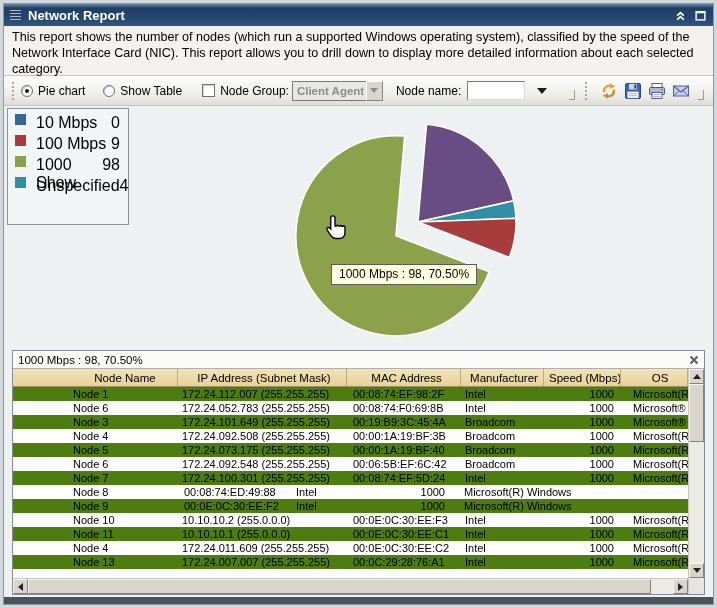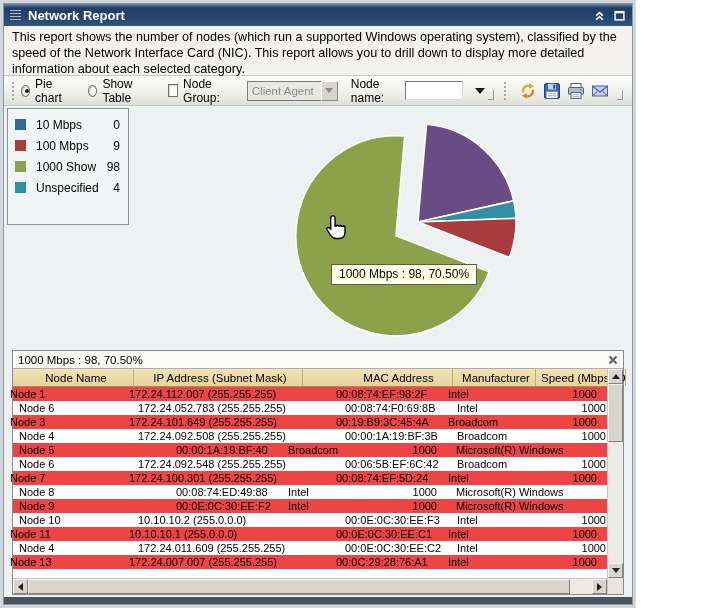--- a/index.html
+++ b/index.html
@@ -1,17 +1,17 @@
 <!DOCTYPE html>
 <html><head>
 <meta charset="utf-8">
 <style>
   * { margin:0; padding:0; box-sizing:border-box; }
   body { background:#fff; font-family:"Liberation Sans","DejaVu Sans",sans-serif; }
-  .window { width:636px; height:608px; border:3px solid #D2D7DB; background:#EEF1F2; }
+  .window { width:717px; height:608px; border:3px solid #D2D7DB; background:#EEF1F2; }
   .inner { height:100%; border:1px solid #8E979E; display:flex; flex-direction:column; overflow:hidden; }
 
   
   .titlebar { height:22px; flex:0 0 22px; display:flex; align-items:center; padding:0 6px;
     background:linear-gradient(180deg,#6D8CAC 0%,#1F3E66 18%,#24466F 62%,#31567C 100%);
     color:#fff; font-size:13px; font-weight:bold; }
   .grip-lines { width:11px; height:11px; margin-right:7px;
     background:repeating-linear-gradient(180deg,#AEB8C6 0 1px,transparent 1px 3px); }
   .tb-spacer { flex:1; }
   .tb-btn { width:14px; height:14px; display:flex; align-items:center; justify-content:center; margin-left:6px; cursor:default; }
@@ -25,39 +25,39 @@
     background:linear-gradient(180deg,#FDFDFC 0%,#ECECE7 70%,#DFDFD8 100%);
     border-bottom:1px solid #C2C6C8; font-size:12px; }
   .tgrip { width:3px; height:18px; border-left:2px dotted #A9A9A1; margin:0 6px 0 2px; }
   .radio { width:12px; height:12px; border-radius:50%; background:#fff; border:1px solid #707070;
     box-shadow:inset 1px 1px 1px rgba(0,0,0,.22); position:relative; }
   .radio.sel::after { content:''; position:absolute; left:3px; top:3px; width:4px; height:4px;
     border-radius:50%; background:#1a1a1a; }
   .cklbl { margin-left:5px; }
   .checkbox { width:13px; height:13px; background:#fff; border:1px solid #707070;
     box-shadow:inset 1px 1px 1px rgba(0,0,0,.18); margin-left:20px; }
-  .combo { display:flex; margin-left:13px; }
+  .combo { display:flex; margin-left:3px;font-weight:bold; }
   .combo-text { width:74px; height:20px; background:#E7E7E4; color:#8B8B8B;
     border:1px solid #7A7A7A; border-right:none; padding:3px 4px; font-size:11.5px; overflow:hidden; white-space:nowrap; }
   .combo-btn { width:17px; height:20px; background:#D9D5CD;
     border:1px solid; border-color:#FFFFFF #8A867E #8A867E #FFFFFF; display:flex; align-items:center; justify-content:center; }
   .tri-down-gray { width:0; height:0; border-left:4px solid transparent; border-right:4px solid transparent; border-top:5px solid #8A8A8A; }
   .textinput { width:58px; height:19px; background:#fff; border:1px solid;
     border-color:#7A7A7A #DCDCDC #DCDCDC #7A7A7A; margin-left:6px; font-size:12px; padding:0 3px; }
   .dd-arrow { width:0; height:0; border-left:5px solid transparent; border-right:5px solid transparent;
     border-top:6px solid #1a1a1a; margin-left:12px; }
   .icon-group { margin-left:auto; display:flex; align-items:center; gap:5px; }
   .corner-mark { width:6px; height:10px; border-right:1px solid #9A9A92; border-bottom:1px solid #9A9A92; margin:0 3px; align-self:flex-end; }
   .ticon { width:19px; height:19px; display:flex; align-items:center; justify-content:center; }
 
   
   .chart-area { height:240px; flex:0 0 240px; position:relative; background:#EEF1F2; }
   .legend { position:absolute; left:3px; top:2px; width:122px; height:117px;
     border:1px solid #8A9298; background:#F2F5F5; padding:5px 0; }
-  .litem { display:flex; align-items:center; height:21px; padding:0 8px 0 7px; font-size:12px; }
+  .litem { display:flex; align-items:flex-start; height:21px; padding:0 8px 0 7px; font-size:16px; }
   .swatch { width:11px; height:11px; flex:0 0 11px; }
   .llabel { margin-left:10px; }
   .lvalue { margin-left:auto; }
   .pie-svg { position:absolute; left:0; top:0; }
   .tooltip { position:absolute; left:327px; top:158px; background:#FFFFE1; border:1px solid #5A5A5A;
     font-size:12px; padding:2px 7px 3px 7px; white-space:nowrap; }
   .cursor { position:absolute; left:318px; top:108px; }
 
   
   .panel-wrap { margin:4px 8px 0 8px; height:245px; flex:0 0 245px; }
@@ -67,25 +67,25 @@
   .dd-close { margin-left:auto; margin-right:4px; width:12px; height:12px; display:flex; align-items:center; justify-content:center; }
   .dd-body { flex:1; display:flex; min-height:0; }
   .dd-left { flex:1; display:flex; flex-direction:column; min-width:0; }
   .thead { height:18px; flex:0 0 18px; display:flex;
     background:linear-gradient(180deg,#F1E3B6 0%,#E7D29A 100%); border-bottom:1px solid #A3905C; }
   .hcell { display:flex; align-items:center; justify-content:center; font-size:11.5px;
     border-right:1px solid #C2AC70; overflow:hidden; white-space:nowrap; }
   .hcell.c4 { justify-content:flex-start; padding-left:5px; }
   .rows { flex:0 0 auto; }
   .trow { height:14px; display:flex; align-items:center; font-size:11px; background:#fff; }
-  .trow.alt { background:#ef4444;justify-content:center; }
+  .trow.alt { background:#4d7c0f;justify-content:center; }
   .cell { overflow:hidden; white-space:nowrap; }
-  .c0 { width:121px; flex:0 0 121px; padding-left:6px; }
+  .c0 { width:121px; flex:0 0 121px; padding-left:16px;margin-left:44px; }
   .c1 { width:169px; flex:0 0 169px; padding-left:4px; }
-  .c2 { width:114px; flex:0 0 114px; padding-left:6px;margin-left:36px; }
+  .c2 { width:114px; flex:0 0 114px; padding-left:6px; }
   .c3 { width:83px;  flex:0 0 83px;  padding-left:4px; }
   .c4 { width:77px;  flex:0 0 77px; }
   .cell.c4 { text-align:right; padding-right:7px; }
   .c5 { flex:1; padding-left:12px; }
   .tfiller { flex:1; background:#fff; }
 
   
   .sb-btn { background:#D9D5CD; border:1px solid; border-color:#F6F4F0 #86827A #86827A #F6F4F0;
     display:flex; align-items:center; justify-content:center; }
   .vscroll { width:16px; flex:0 0 16px; display:flex; flex-direction:column; background:#ECEAE5; border-left:1px solid #C6C6C0; }
@@ -275,20 +275,21 @@
                 <div class="trow">
                   <div class="cell c0">Node 4</div>
                   <div class="cell c1">172.24.092.508 (255.255.255)</div>
                   <div class="cell c2">00:00:1A:19:BF:3B</div>
                   <div class="cell c3">Broadcom</div>
                   <div class="cell c4">1000</div>
                   <div class="cell c5">Microsoft(R) Windows</div>
                 </div>
                 <div class="trow alt">
                   <div class="cell c0">Node 5</div>
+                  <div class="cell c1">172.24.073.175 (255.255.255)</div>
                   <div class="cell c2">00:00:1A:19:BF:40</div>
                   <div class="cell c3">Broadcom</div>
                   <div class="cell c4">1000</div>
                   <div class="cell c5">Microsoft(R) Windows</div>
                 </div>
                 <div class="trow">
                   <div class="cell c0">Node 6</div>
                   <div class="cell c1">172.24.092.548 (255.255.255)</div>
                   <div class="cell c2">00:06:5B:EF:6C:42</div>
                   <div class="cell c3">Broadcom</div>

